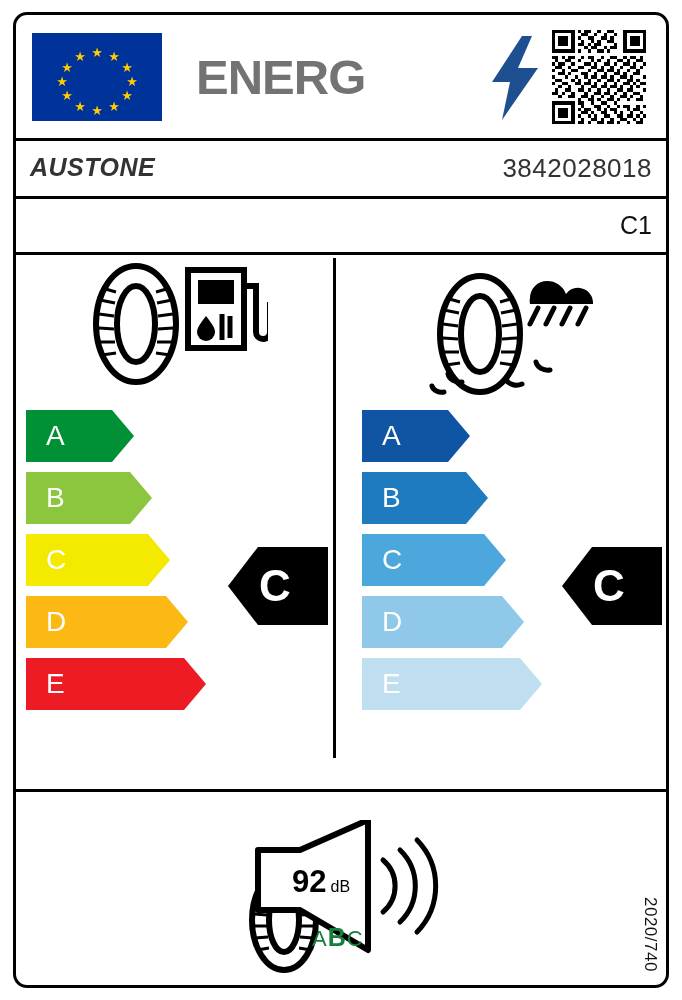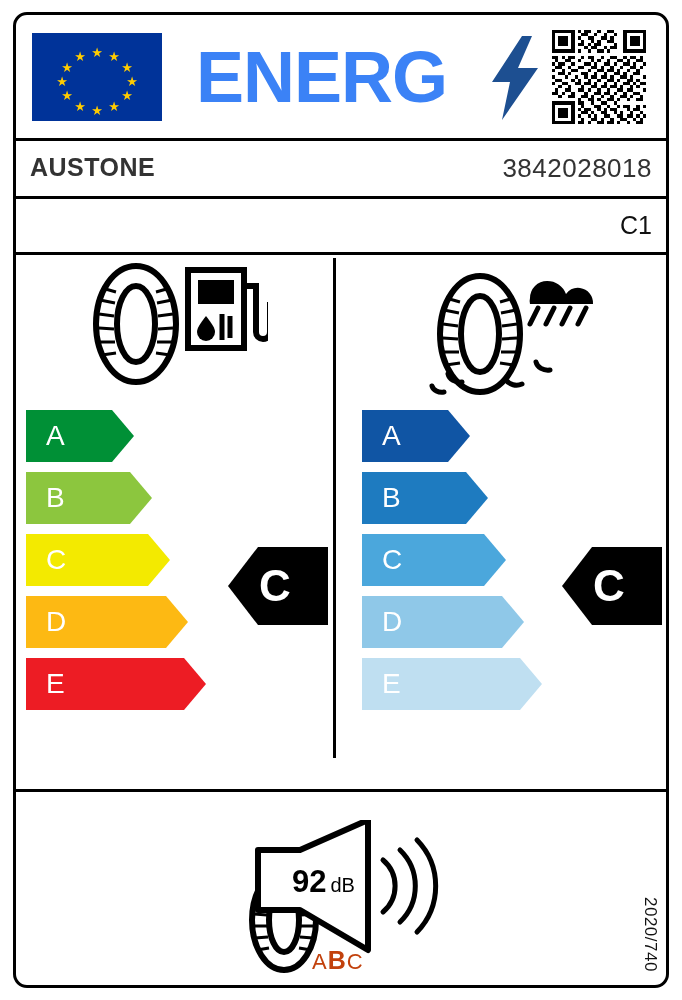--- a/index.html
+++ b/index.html
@@ -43,24 +43,24 @@
     position: absolute;
     color: #FFCC00;
     font-size: 13px;
     line-height: 13px;
     transform: translate(-50%, -50%);
   }
   .energy-word {
     position: absolute;
     left: 196px;
     top: 34px;
-    font-size: 72px;
+    font-size: 49px;
     font-weight: bold;
     letter-spacing: -1px;
-    color: #3b82f6;
+    color: #737373;
     line-height: 86px;
     font-family: "Liberation Sans", sans-serif;
   }
   .bolt {
     position: absolute;
     left: 492px;
     top: 36px;
     width: 46px;
     height: 84px;
   }
@@ -86,20 +86,21 @@
   .hline.l4 { top: 789px; }
 
   .brand {
     position: absolute;
     left: 30px;
     top: 153px;
     font-size: 25px;
     font-weight: bold;
     color: #333;
     letter-spacing: 0.5px;
+    font-style: italic;
   }
   .article {
     position: absolute;
     right: 30px;
     top: 153px;
     font-size: 26px;
     color: #333;
     letter-spacing: 0.5px;
   }
   .tyre-size {
@@ -188,31 +189,31 @@
   }
   .noise-db {
     position: absolute;
     left: 64px;
     top: 44px;
     font-size: 31px;
     font-weight: bold;
     color: #000;
   }
   .noise-db .unit {
-    font-size: 20px;
+    font-size: 16px;
     font-weight: normal;
     padding-left: 4px;
     text-align: right;
   }
   .noise-classes {
     position: absolute;
     left: 84px;
-    top: 126px;
+    top: 103px;
     font-size: 22px;
-    color: #c2410c;
+    color: #15803d;
     letter-spacing: 1px;
   }
   .noise-classes b { font-size: 25px; }
 
   .regulation {
     position: absolute;
     right: 22px;
     bottom: 28px;
     font-size: 17px;
     color: #111;

